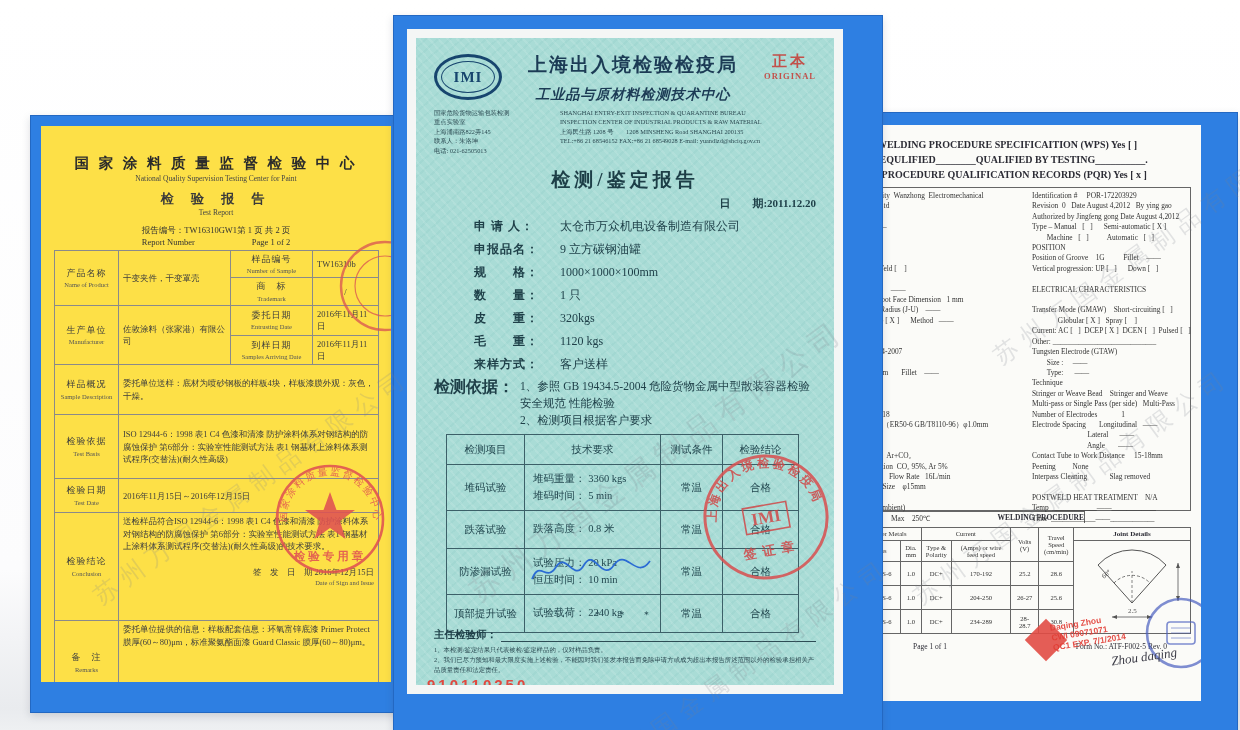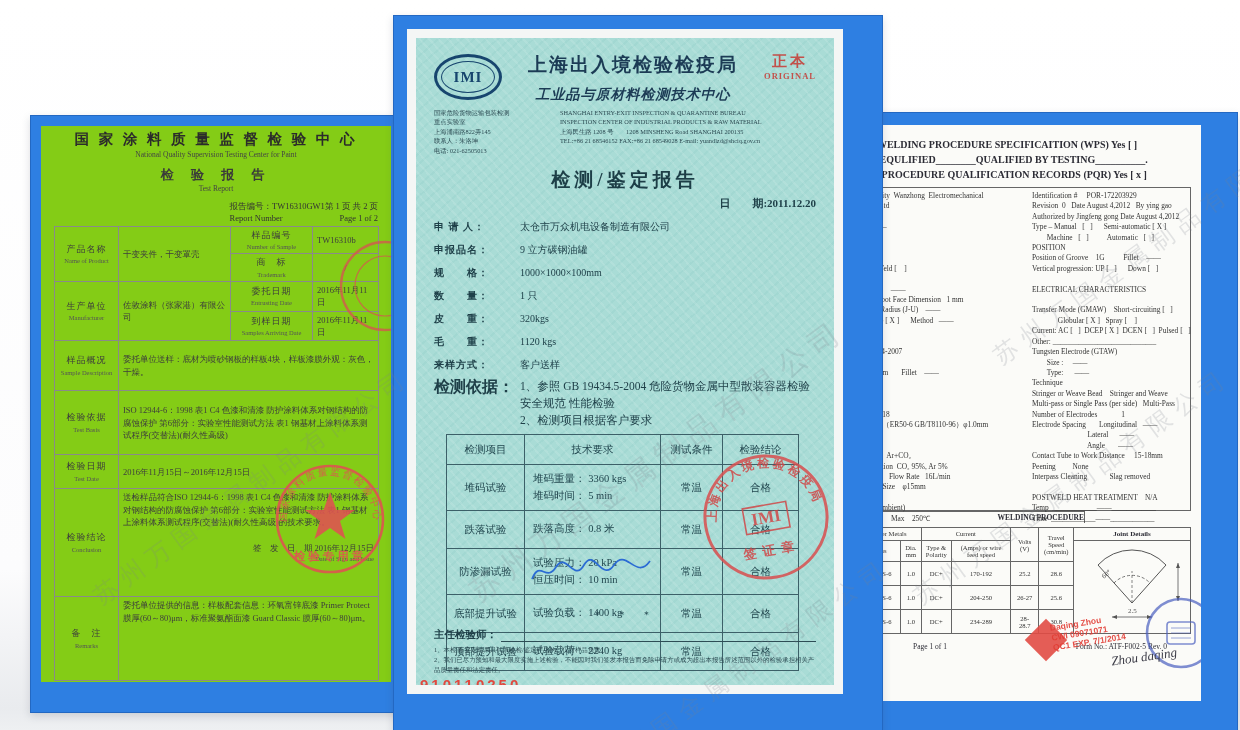--- a/index.html
+++ b/index.html
@@ -8,26 +8,26 @@
     background:linear-gradient(180deg,#ffffff 0%,#fcfcfd 78%,#e9ebee 97%,#eef0f2 100%);
     font-family:"Liberation Serif",serif;
   }
   .stage{position:relative;width:1240px;height:730px;}
   .doc{position:absolute;box-shadow:0 3px 8px rgba(60,70,90,.18);}
   .frame{background:#2e7fe2;border:1px solid #2368c2;}
   .paper{position:relative;overflow:hidden;}
 
   
   .doc-left{left:30px;top:115px;width:370px;height:576px;padding:10px;z-index:1;}
-  .paper-left{width:350px;height:556px;background:#84cc16;color:#3a3a3a;padding:4px 13px;box-sizing:border-box;}
+  .paper-left{width:350px;height:556px;background:#fde047;color:#3a3a3a;padding:28px 13px;box-sizing:border-box;}
   .l-title{font-size:14.5px;font-weight:bold;letter-spacing:3px;text-align:center;color:#2b2b2b;}
   .l-title-en{font-size:7.5px;text-align:center;color:#444;margin-top:1px;}
   .l-report{font-size:13px;font-weight:bold;letter-spacing:7px;text-align:center;margin-top:7px;}
   .l-report-en{font-size:7.5px;text-align:center;color:#444;}
-  .l-meta{display:flex;justify-content:flex-end;font-size:8.5px;margin-top:8px;color:#333;}
+  .l-meta{display:flex;justify-content:center;font-size:8.5px;margin-top:8px;color:#333;}
   .l-table{width:100%;border-collapse:collapse;margin-top:3px;table-layout:fixed;}
   .l-table td{border:1px solid #8a8a8a;font-size:8.5px;padding:2px 4px;vertical-align:middle;color:#3d3d3d;line-height:1.45;}
   .l-lbl{text-align:center;}
   .l-lbl .cn{font-size:9px;letter-spacing:1px;}
   .l-lbl .en{font-size:6.5px;color:#555;display:block;}
   .l-sign-date{text-align:right;font-size:8.5px;margin-top:14px;}
   .l-sign-date .en{font-size:6.5px;color:#555;}
 
   
   .doc-center{left:393px;top:15px;width:462px;height:691px;padding:13px;z-index:3;}
@@ -46,34 +46,34 @@
   .c-org-sub{font-size:14px;font-weight:bold;font-style:italic;letter-spacing:1px;color:#1c3b55;margin-top:8px;}
   .c-original{flex:none;text-align:center;color:#c5423c;opacity:.9;}
   .c-original .cn{font-size:15px;font-weight:bold;letter-spacing:3px;}
   .c-original .en{font-size:8.5px;font-weight:bold;letter-spacing:1px;}
   .c-addr{display:flex;gap:6px;margin-top:4px;color:#2c4a52;}
   .c-addr-l{width:120px;font-size:6.3px;line-height:1.5;flex:none;}
   .c-addr-r{flex:1;font-size:6.3px;line-height:1.5;}
   .c-rpt-title{text-align:center;font-size:19px;font-weight:bold;letter-spacing:4px;margin-top:12px;color:#1d3e47;}
   .c-no{ text-align:right;font-size:11px;font-weight:bold;margin-top:8px;}
   .c-date{text-align:right;font-size:11px;font-weight:bold;margin-top:3px;}
-  .c-field{display:flex;font-size:10px;line-height:23px;}
+  .c-field{display:flex;font-size:12px;line-height:23px;margin-left:40px;}
   .c-field .lab{width:86px;flex:none;font-weight:bold;letter-spacing:1px;}
   .c-basis{display:flex;font-size:11.5px;margin-top:2px;line-height:17px;}
   .c-basis .lab{width:86px;flex:none;font-weight:bold;font-size:16px;}
   .c-result{font-size:12.5px;font-weight:bold;margin-top:3px;}
   .c-table{border-collapse:collapse;margin:5px 0 0 12px;table-layout:fixed;}
   .c-table td,.c-table th{border:1px solid #3c6068;font-size:10.5px;color:#234850;font-weight:normal;text-align:center;vertical-align:middle;padding:2px 4px;}
   .c-table .req{text-align:left;padding-left:8px;line-height:1.6;}
   .c-bottom{position:absolute;left:18px;right:18px;bottom:10px;}
   .c-chief{display:flex;align-items:flex-end;font-size:10.5px;font-weight:bold;}
   .c-chief .line{flex:1;border-bottom:1px solid #2d4d55;margin-left:4px;height:12px;}
   .c-notes{font-size:6.4px;line-height:1.55;margin-top:3px;color:#2c4a52;}
   .c-stars{text-align:center;font-size:10px;letter-spacing:6px;margin-bottom:6px;color:#234850;}
-  .c-serial{position:absolute;left:4px;bottom:-8px;color:#e0483f;font-weight:bold;font-size:15px;letter-spacing:3px;font-family:"Liberation Sans",sans-serif;}
+  .c-serial{position:absolute;left:11px;bottom:-8px;color:#e0483f;font-weight:bold;font-size:15px;letter-spacing:3px;font-family:"Liberation Sans",sans-serif;}
 
   
   .doc-right{left:800px;top:112px;width:412px;height:600px;padding:12px;z-index:1;}
   .paper-right{width:388px;height:576px;background:#fbfbf8;color:#2c2c35;box-sizing:border-box;padding:12px 10px;}
   .r-title{text-align:center;font-size:10px;font-weight:bold;line-height:1.5;}
   .r-box{border:1px solid #666;margin-top:5px;position:relative;height:322px;}
   .r-col{position:absolute;top:3px;font-size:7.4px;line-height:10.4px;color:#333;}
   .r-col-l{left:5px;width:198px;}
   .r-col-r{left:208px;width:176px;}
   .pre{white-space:pre;}
@@ -457,26 +457,20 @@
             <td>常温</td>
                 <td>合格</td>
           </tr>
           <tr style="height:46px;">
             <td>防渗漏试验</td>
             <td class="req"><span>试验压力：  20 kPa</span><br><span>恒压时间：  10 min</span></td>
             <td>常温</td>
                 <td>合格</td>
           </tr>
           <tr style="height:38px;">
-            <td>底部提升试验</td>
-            <td class="req"><span>试验负载：  1400 kg</span></td>
-            <td>常温</td>
-                <td>合格</td>
-          </tr>
-          <tr style="height:38px;">
             <td>顶部提升试验</td>
             <td class="req"><span>试验载荷：  2240 kg</span></td>
             <td>常温</td>
                 <td>合格</td>
           </tr>
         </tbody>
           </table>
 
         <svg class="stamp" style="left:110px;bottom:96px;" width="130" height="36" viewBox="0 0 130 36">
           <path d="M6 26 C14 6,20 30,30 14 S48 30,58 12 S76 30,88 12 S110 28,124 8" stroke="#2b6bd4" stroke-width="1.7" fill="none"></path>

